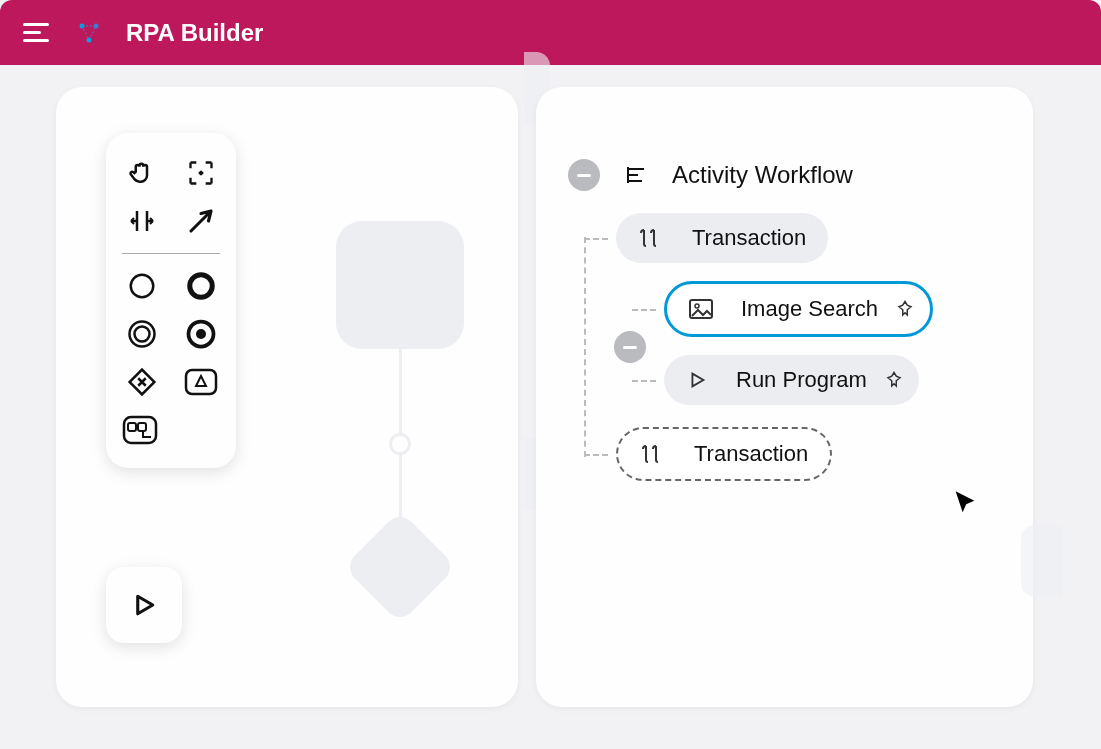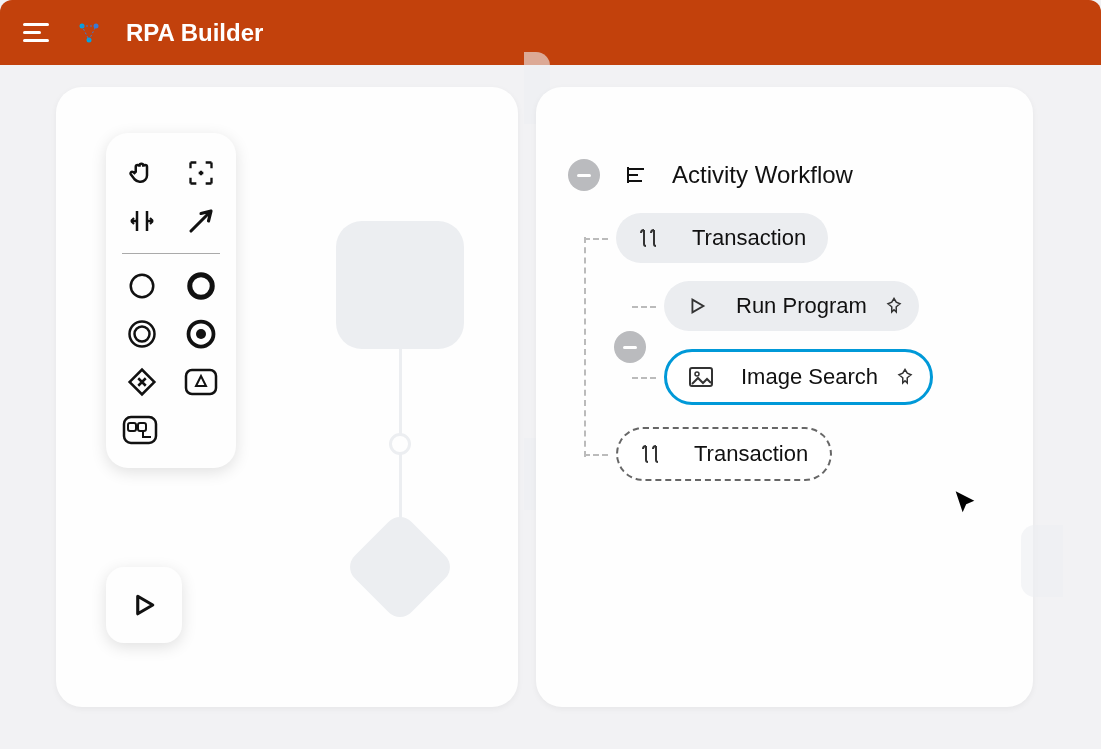--- a/index.html
+++ b/index.html
@@ -1,18 +1,18 @@
 <!DOCTYPE html>
 <html><head>
 <meta charset="utf-8">
 <style>
 *{box-sizing:border-box;margin:0;padding:0;font-family:"Segoe UI",Arial,sans-serif}
 html,body{width:1101px;height:749px;overflow:hidden}
 body{background:#f2f2f4}
-.topbar{height:65px;background:#c2410c;border-radius:12px 12px 0 0;display:flex;align-items:center;padding:0 20px;gap:24px}
+.topbar{height:65px;background:#be185d;border-radius:12px 12px 0 0;display:flex;align-items:center;padding:0 20px;gap:24px}
 .menu-btn{width:32px;height:32px;display:flex;align-items:center;justify-content:center}
 .app-title{color:#fff;font-size:24px;font-weight:700}
 .logo{width:26px;height:26px}
 .main{display:flex;padding:22px 12px 22px 56px;gap:18px;height:684px}
 .left-panel,.right-panel{background:#fefefe;border-radius:26px;box-shadow:0 2px 6px rgba(0,0,0,.05)}
 .left-panel{width:462px;height:620px;position:relative}
 .right-panel{width:497px;height:620px;position:relative;padding:72px 32px 32px 32px}
 .toolbox{position:absolute;left:50px;top:46px;width:130px;background:#fefefe;border-radius:22px;box-shadow:0 4px 16px rgba(0,0,0,.12);padding:22px 16px 20px}
 .tool-grid{display:grid;grid-template-columns:1fr 1fr;gap:12px 20px;justify-items:center}
 .tool{width:36px;height:36px;display:flex;align-items:center;justify-content:center;cursor:pointer}
@@ -168,38 +168,38 @@
           <svg width="26" height="22" viewBox="0 0 26 22">
               <path d="M6 3v14a2 2 0 002 2M6 3a3 3 0 00-3 3M16 3v14a2 2 0 002 2M16 3a3 3 0 00-3 3" stroke="#333" stroke-width="2" fill="none"></path>
             </svg>
           <span>Transaction</span>
         </div>
       </div>
 
       <div class="sub-children" style="position:relative">
         <div class="collapse-btn sub"></div>
         <div class="pill-row">
-          <div class="pill pill-solid" style="padding-right:52px">
-            <svg width="22" height="22" viewBox="0 0 24 24">
-                <path d="M7 5l12 7-12 7z" fill="none" stroke="#333" stroke-width="2"></path>
-              </svg>
-            <span>Run Program</span>
-            <svg class="pin" width="18" height="18" viewBox="0 0 24 24">
-                <path d="M12 2l3 5 5 2-5 4v7l-3-3-3 3v-7l-5-4 5-2z" fill="none" stroke="#333" stroke-width="2"></path>
-              </svg>
-          </div>
-        </div>
-        <div class="pill-row">
           <div class="pill pill-highlight" style="padding-right:52px">
             <svg width="24" height="20" viewBox="0 0 24 20">
                 <rect x="1" y="1" width="22" height="18" rx="2" fill="none" stroke="#333" stroke-width="2"></rect>
                 <circle cx="8" cy="7" r="2" fill="none" stroke="#333" stroke-width="1.5"></circle>
                 <path d="M3 17l6-6 5 5 4-4 4 4" fill="none" stroke="#333" stroke-width="2"></path>
               </svg>
             <span>Image Search</span>
+            <svg class="pin" width="18" height="18" viewBox="0 0 24 24">
+                <path d="M12 2l3 5 5 2-5 4v7l-3-3-3 3v-7l-5-4 5-2z" fill="none" stroke="#333" stroke-width="2"></path>
+              </svg>
+          </div>
+        </div>
+        <div class="pill-row">
+          <div class="pill pill-solid" style="padding-right:52px">
+            <svg width="22" height="22" viewBox="0 0 24 24">
+                <path d="M7 5l12 7-12 7z" fill="none" stroke="#333" stroke-width="2"></path>
+              </svg>
+            <span>Run Program</span>
             <svg class="pin" width="18" height="18" viewBox="0 0 24 24">
                 <path d="M12 2l3 5 5 2-5 4v7l-3-3-3 3v-7l-5-4 5-2z" fill="none" stroke="#333" stroke-width="2"></path>
               </svg>
           </div>
         </div>
       </div>
 
       <div class="pill-row" style="margin-top:22px">
         <div class="pill pill-dashed">
           <svg width="26" height="22" viewBox="0 0 26 22">

